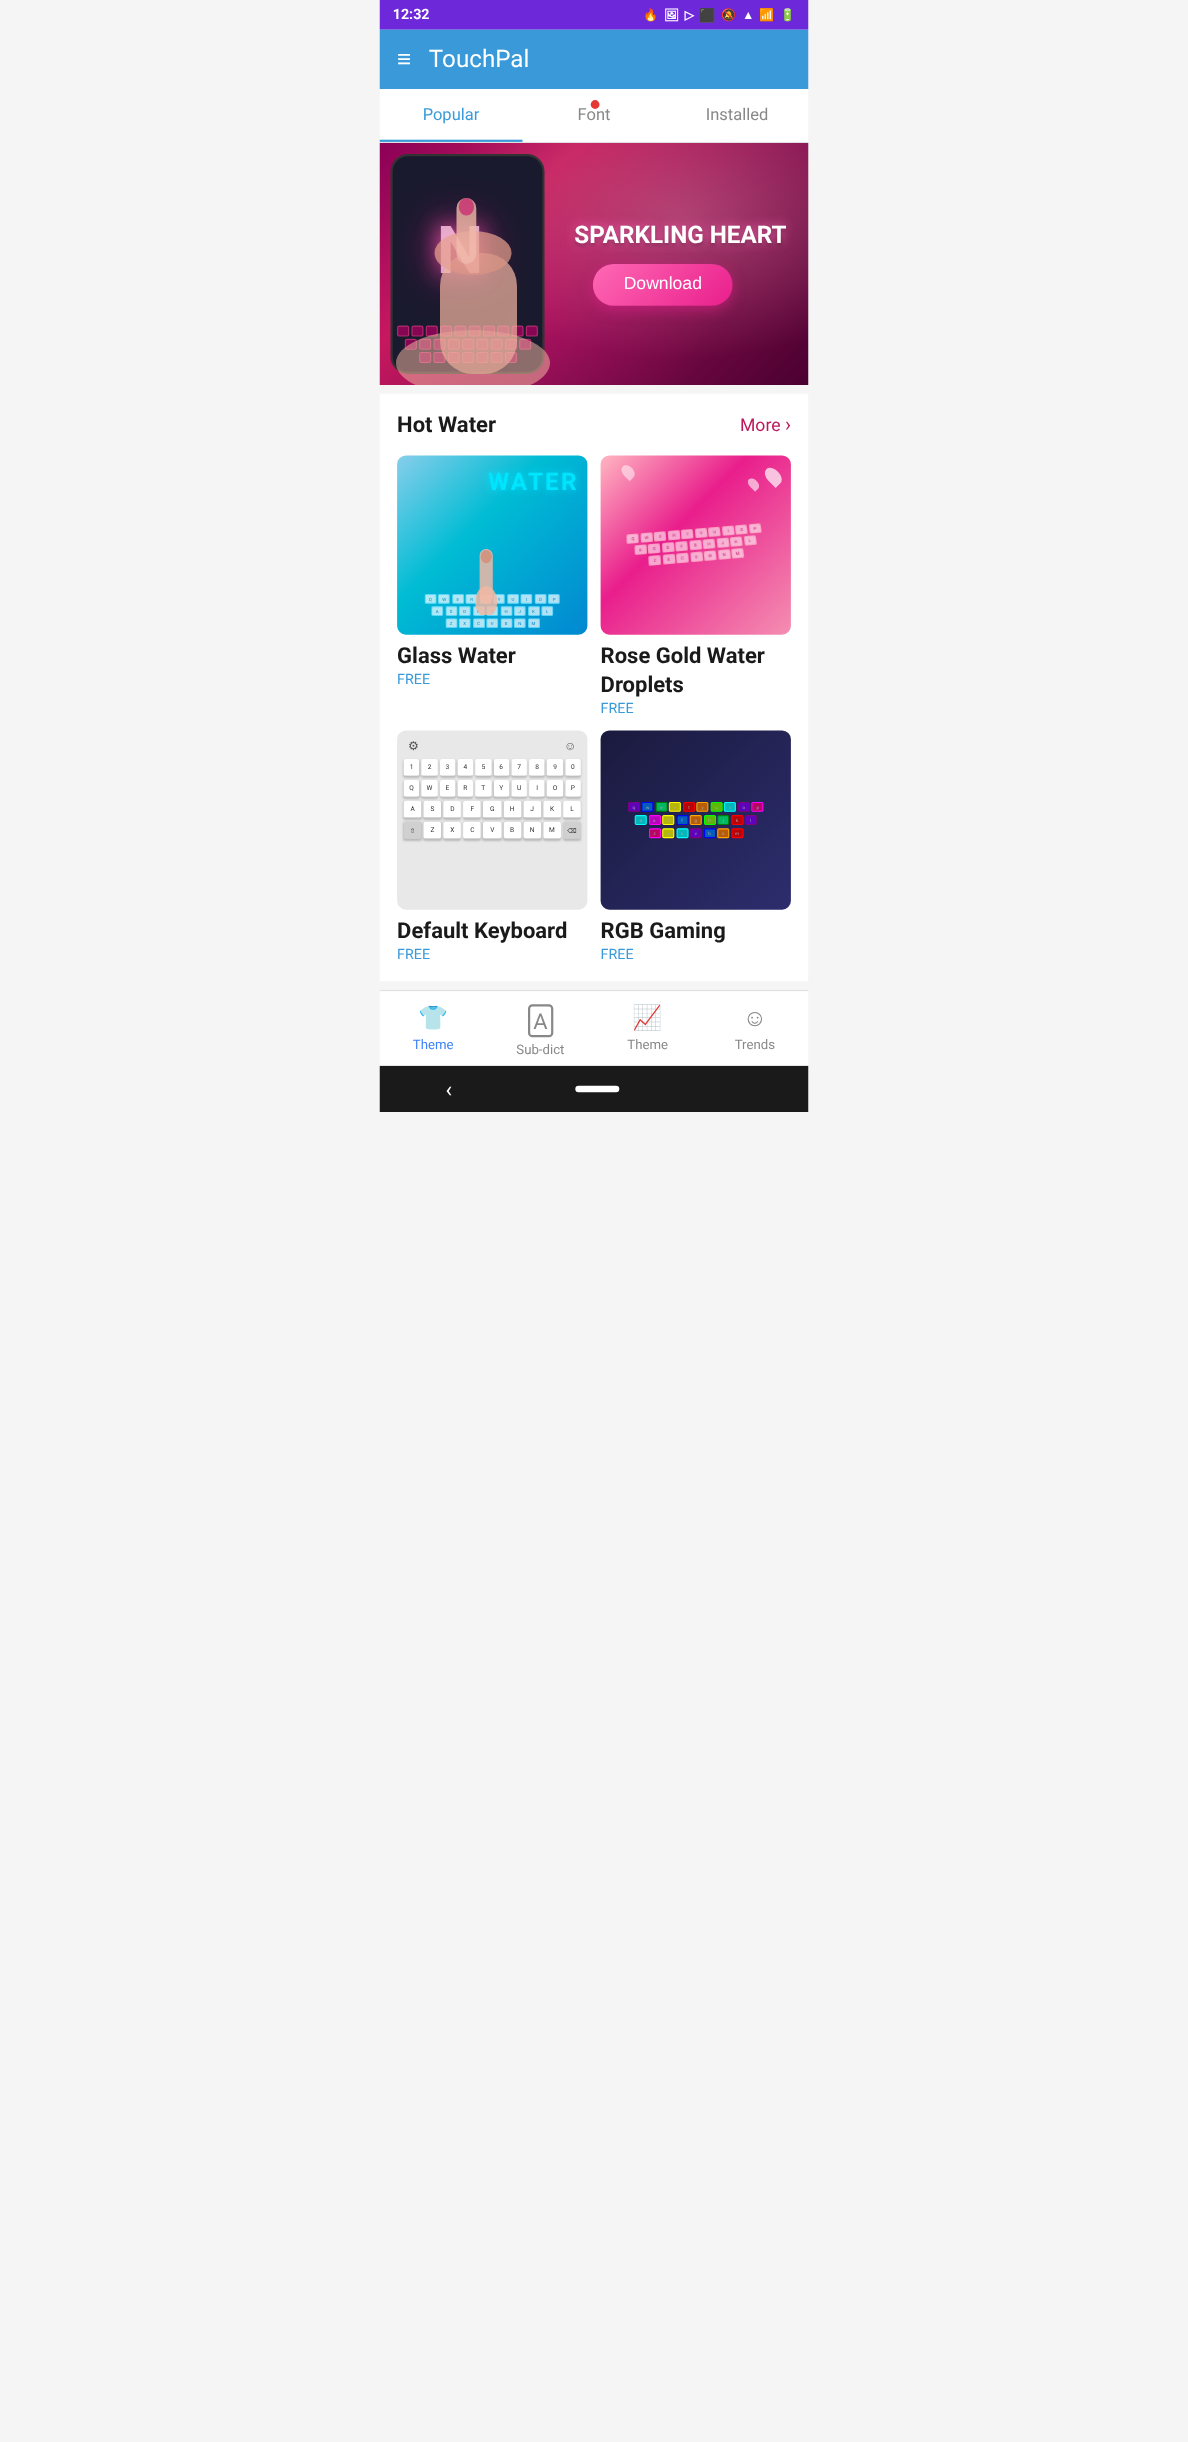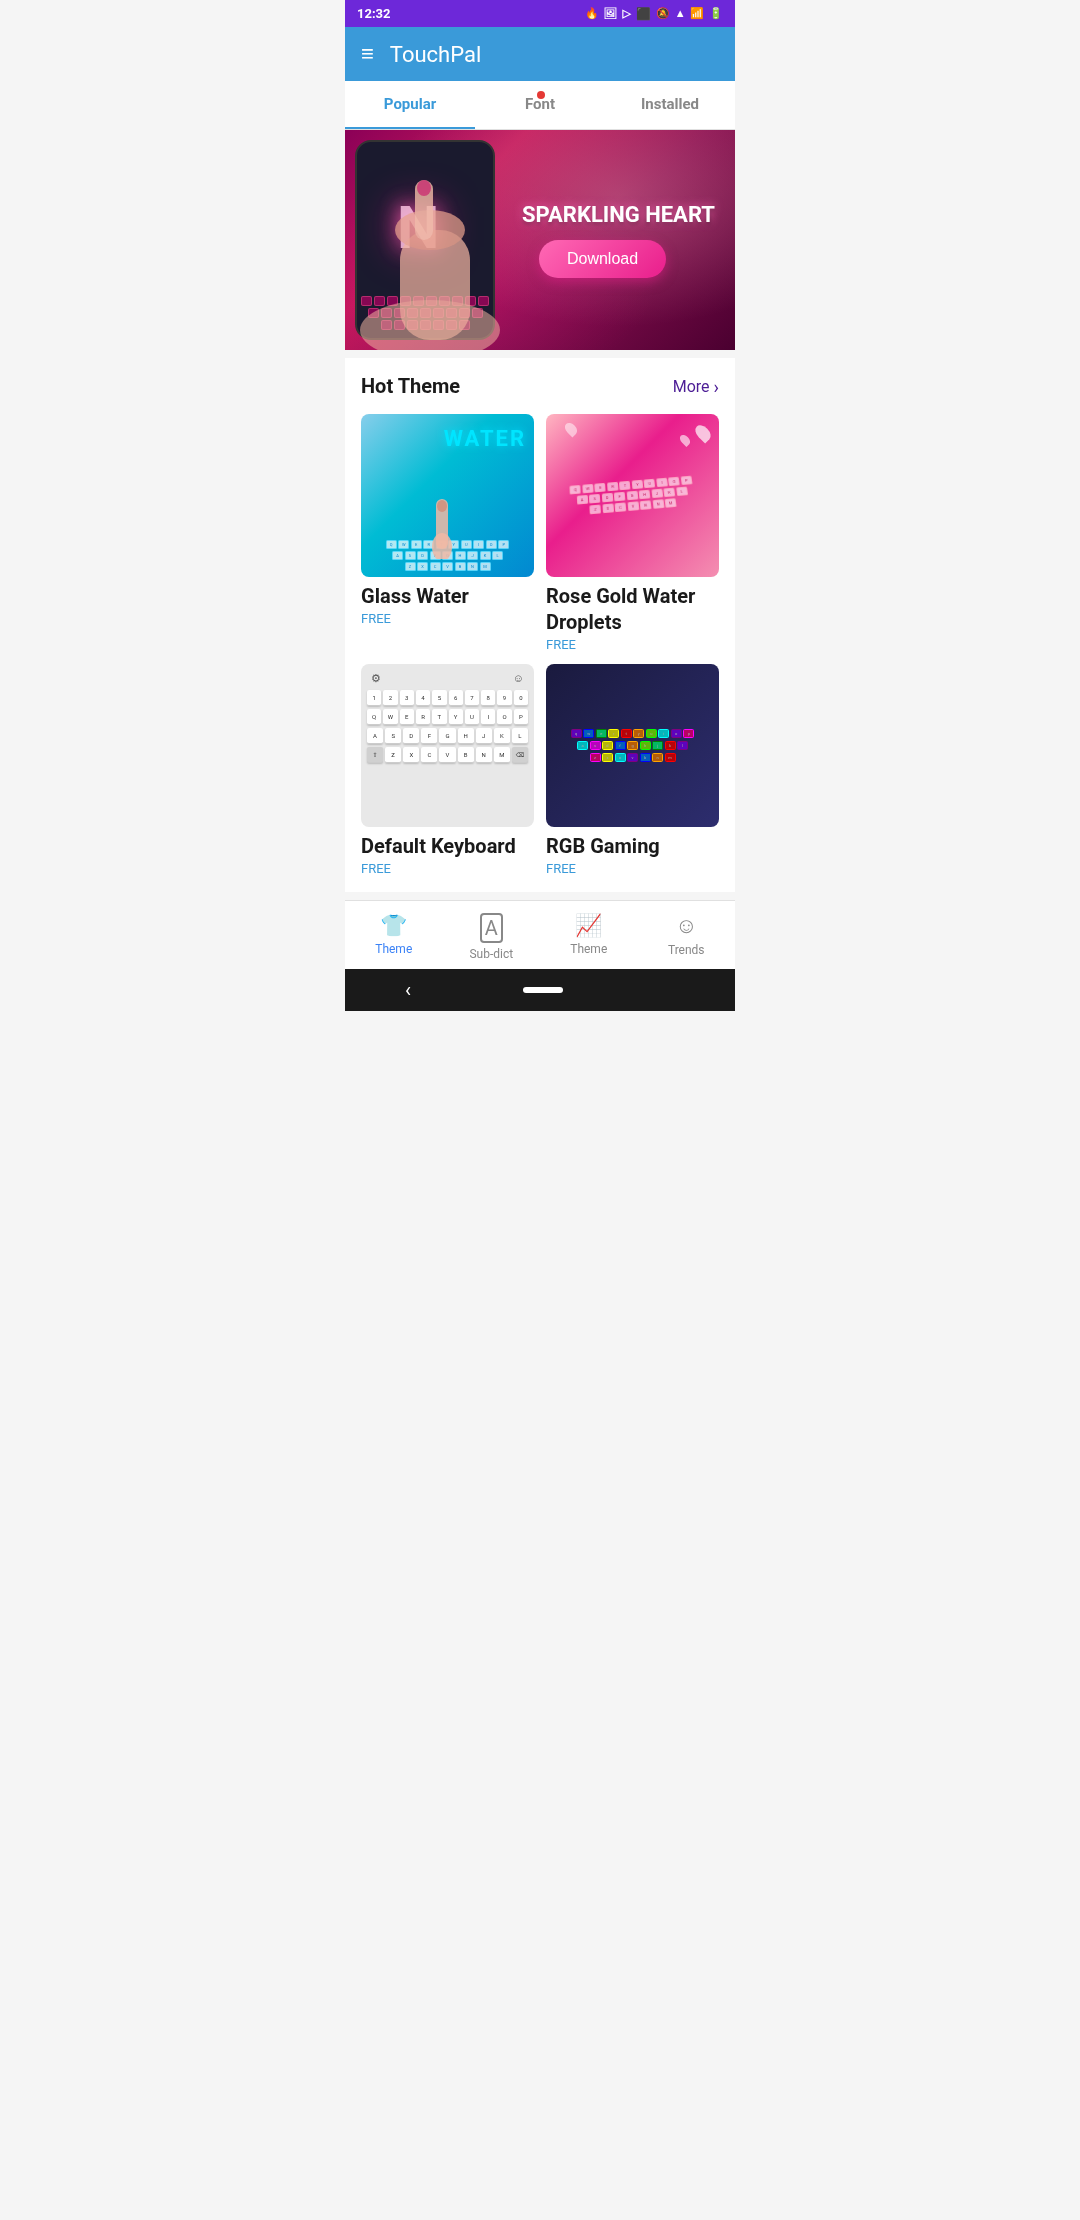--- a/index.html
+++ b/index.html
@@ -42,21 +42,21 @@
     .tabs {
       background: white;
       display: flex;
       border-bottom: 1px solid #e0e0e0;
     }
     .tab {
       flex: 1;
       text-align: center;
       padding: 14px 0;
       font-size: 15px;
-      font-weight: 700;
+      font-weight: 400;
       color: #888;
       cursor: pointer;
       position: relative;
     }
     .tab.active {
       color: #3a9ad9;
       border-bottom: 2px solid #3a9ad9;
     }
     .tab-notification {
       position: absolute;
@@ -180,21 +180,21 @@
     }
     .section-title {
       font-size: 20px;
       font-weight: bold;
       color: #1a1a1a;
     }
     .more-link {
       display: flex;
       align-items: center;
       gap: 4px;
-      color: #4c1d95;
+      color: #be185d;
       font-size: 16px;
       cursor: pointer;
       margin-left: 22px;
     }
     .more-chevron { font-size: 18px; }
 
     
     .theme-grid {
       display: grid;
       grid-template-columns: 1fr 1fr;
@@ -473,21 +473,21 @@
   </div>
 
   <div class="banner-content">
     <div class="banner-title">SPARKLING HEART</div>
     <button class="banner-download-btn">Download</button>
   </div>
 </div>
 
 <div class="section">
   <div class="section-header">
-    <span class="section-title">Hot Theme</span>
+    <span class="section-title">Hot Water</span>
     <div class="more-link">
       <span>More</span>
       <span class="more-chevron">›</span>
     </div>
   </div>
 
   <div class="theme-grid">
 
     <div class="theme-card">
       <div class="theme-thumb glass-water-thumb">

